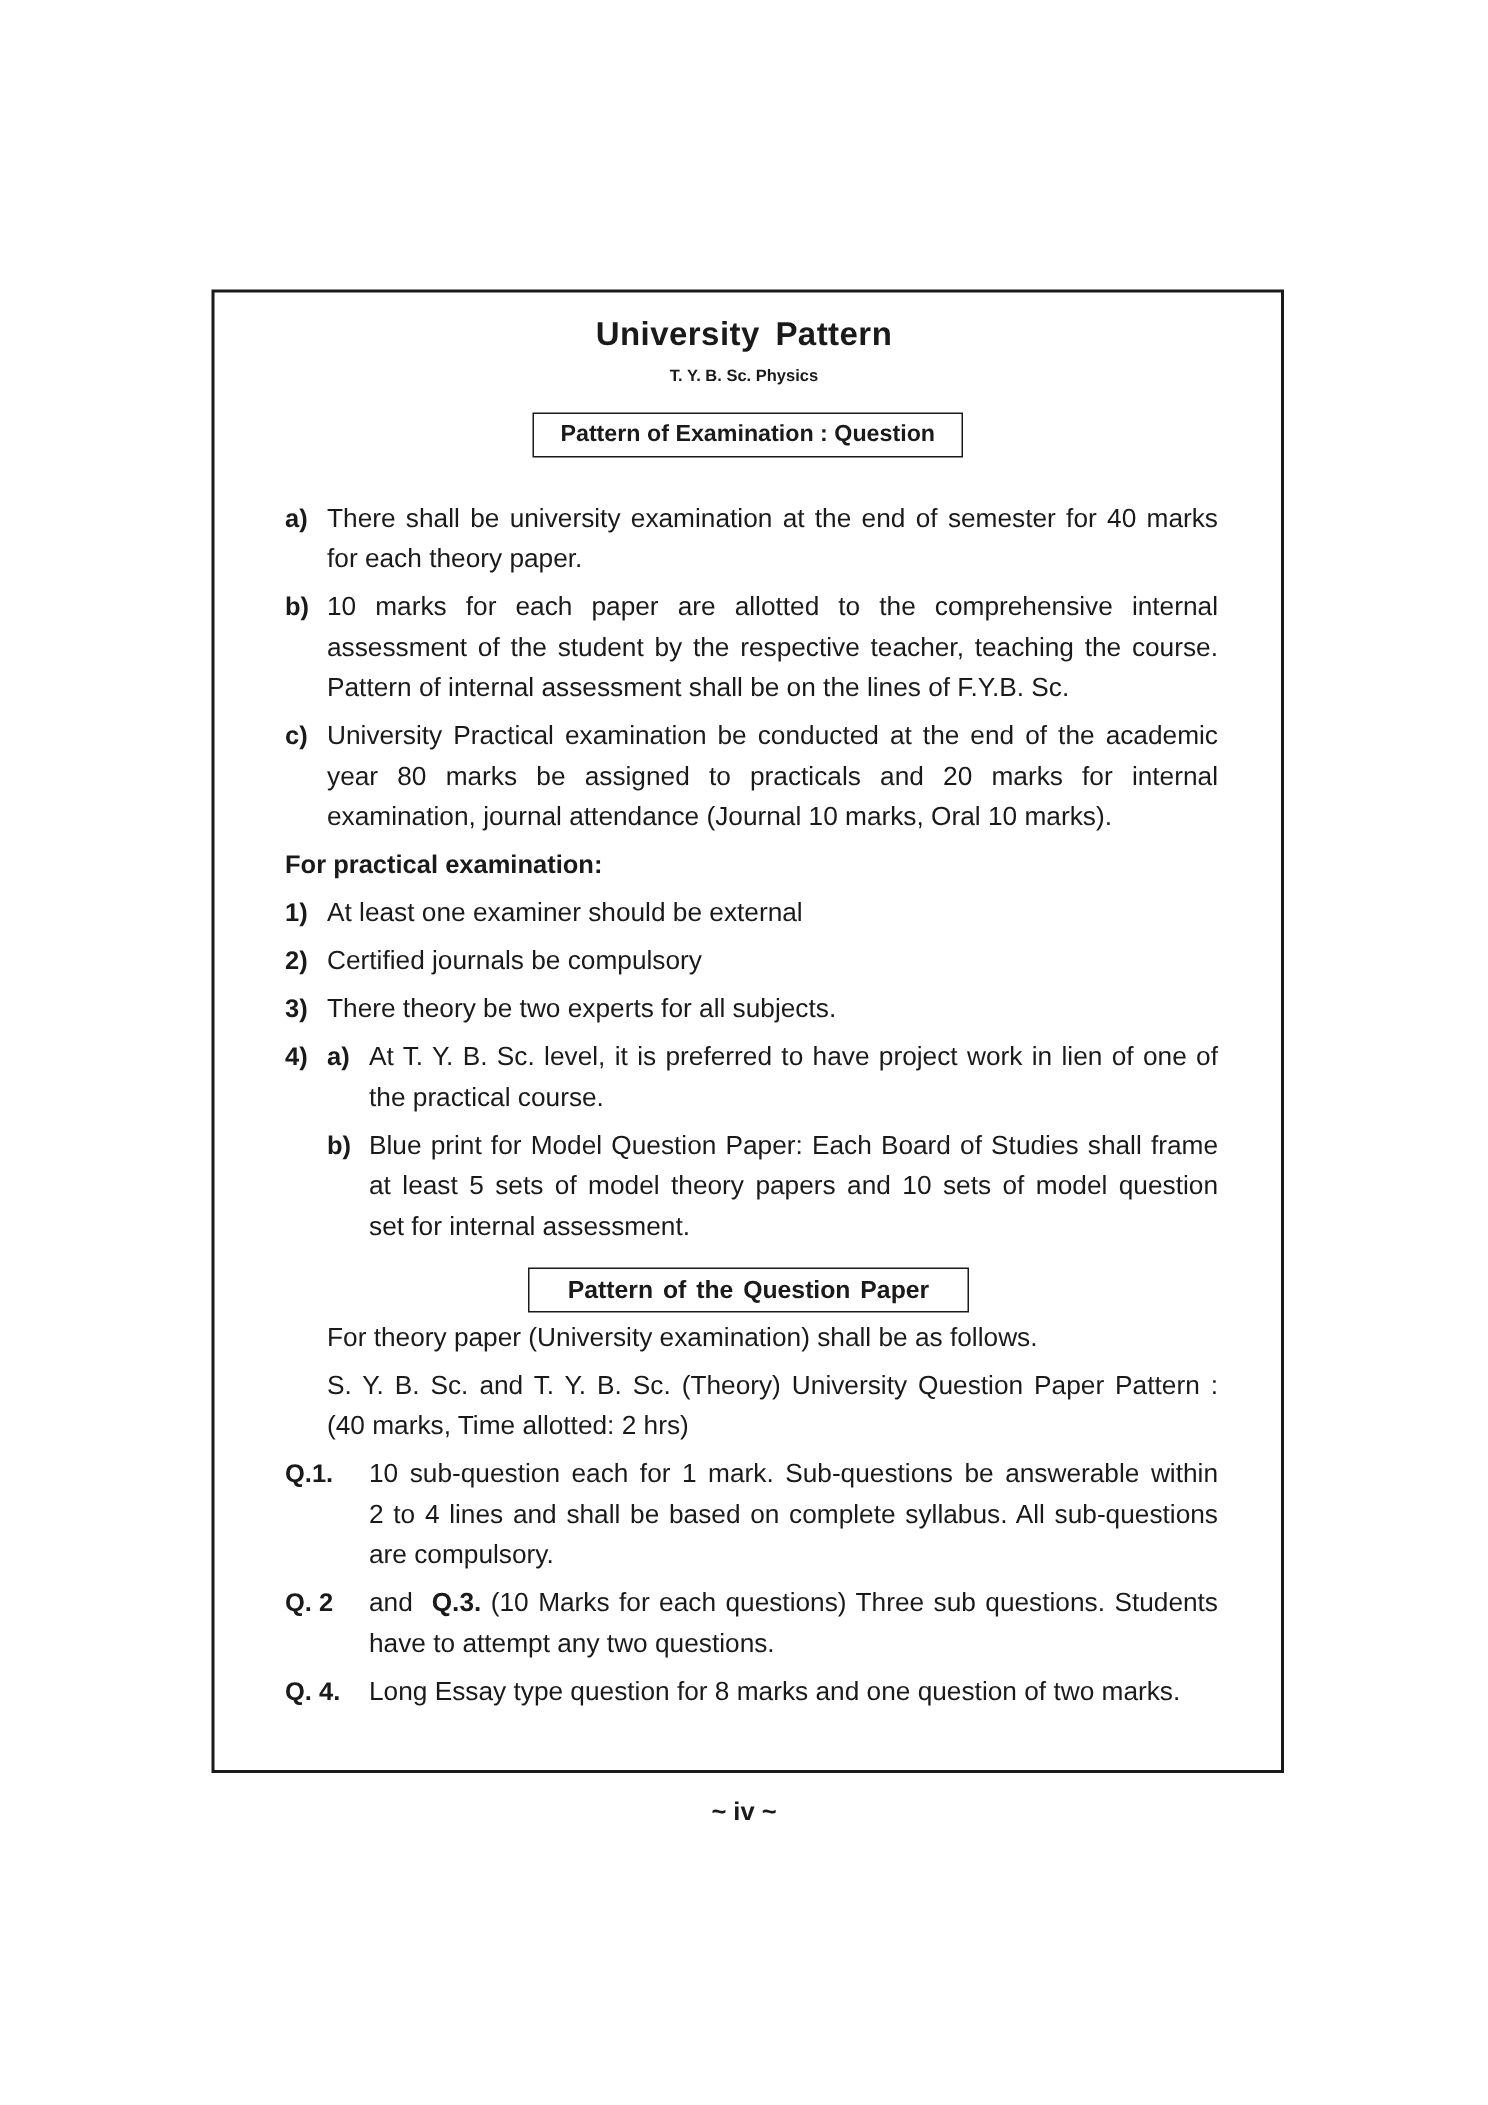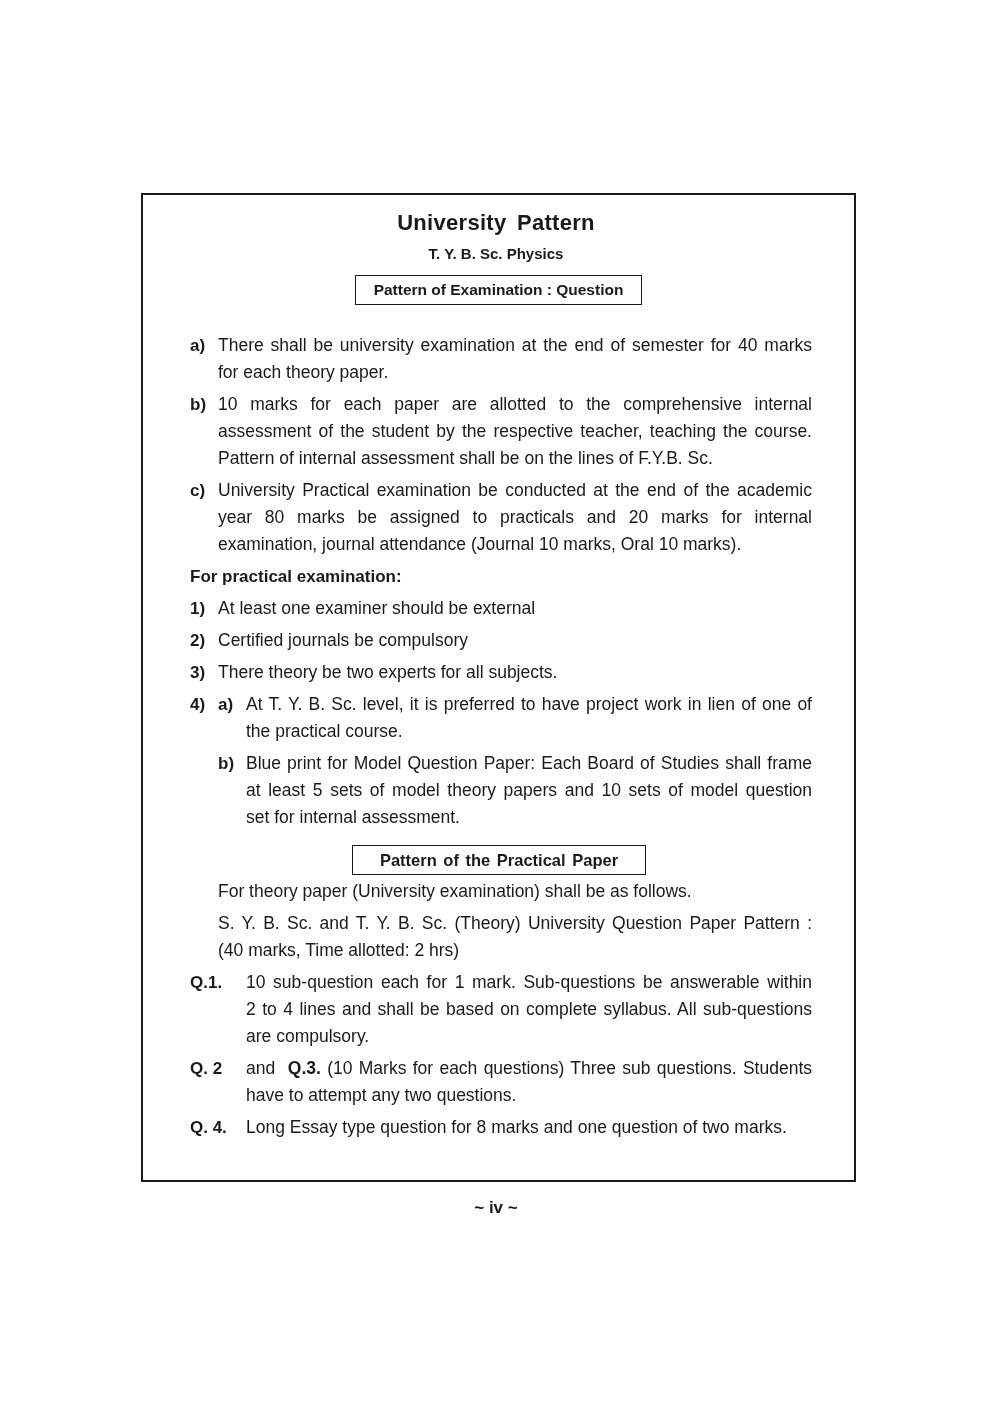--- a/index.html
+++ b/index.html
@@ -1,19 +1,19 @@
 <!DOCTYPE html>
 <html><head>
   <meta charset="utf-8">
   <style>
     html, body { margin: 0; padding: 0; background: #ffffff; }
     body { width: 992px; height: 1403px; position: relative; font-family: "Liberation Sans", sans-serif; color: #1a1a1a; }
     .frame { position: absolute; left: 141px; top: 193px; width: 715px; height: 989px; border: 2px solid #1a1a1a; box-sizing: border-box; }
     .title { position: absolute; left: 0; width: 100%; text-align: center; top: 210px; font-size: 22px; font-weight: bold; letter-spacing: 0.3px; word-spacing: 4px; }
-    .subtitle { position: absolute; left: 0; width: 100%; text-align: center; top: 245px; font-size: 15px; font-weight: bold; }
+    .subtitle { position: absolute; left: 0; width: 100%; text-align: center; top: 245px; font-size: 11px; font-weight: bold; }
     .boxhead { position: absolute; border: 1.5px solid #1a1a1a; font-weight: bold; font-size: 15.5px; text-align: center; box-sizing: border-box; }
     .bh1 { left: 355px; top: 275px; width: 287px; height: 30px; line-height: 27px; }
     .bh2 { left: 352px; top: 845px; width: 294px; height: 30px; line-height: 28px; font-size: 16.5px; word-spacing: 2px; }
     .lbl { position: absolute; font-weight: bold; font-size: 17px; line-height: 27px; }
     .txt { position: absolute; font-size: 17.5px; line-height: 27px; text-align: justify; text-align-last: left; }
     .just { text-align: justify; }
     b.inl { font-weight: bold; }
     .footer { position: absolute; left: 0; width: 100%; top: 1198px; text-align: center; font-weight: bold; font-size: 17px; }
   </style>
 </head>
@@ -63,21 +63,21 @@
   <div>the practical course.</div>
 </div>
 
 <div class="lbl" style="left:218px; top:750px;">b)</div>
 <div class="txt" style="left:246px; top:750px; width:566px;">
   <div style="text-align-last: justify;">Blue print for Model Question Paper: Each Board of Studies shall frame</div>
   <div style="text-align-last: justify;">at least 5 sets of model theory papers and 10 sets of model question</div>
   <div>set for internal assessment.</div>
 </div>
 
-<div class="boxhead bh2">Pattern of the Practical Paper</div>
+<div class="boxhead bh2">Pattern of the Question Paper</div>
 
 <div class="txt" style="left:218px; top:878px; width:594px;">For theory paper (University examination) shall be as follows.</div>
 <div class="txt" style="left:218px; top:910px; width:594px;">
   <div style="text-align-last: justify;">S. Y. B. Sc. and T. Y. B. Sc. (Theory) University Question Paper Pattern :</div>
   <div>(40 marks, Time allotted: 2 hrs)</div>
 </div>
 
 <div class="lbl" style="left:190px; top:969px;">Q.1.</div>
 <div class="txt" style="left:246px; top:969px; width:566px;">
   <div style="text-align-last: justify;">10 sub-question each for 1 mark. Sub-questions be answerable within</div>

